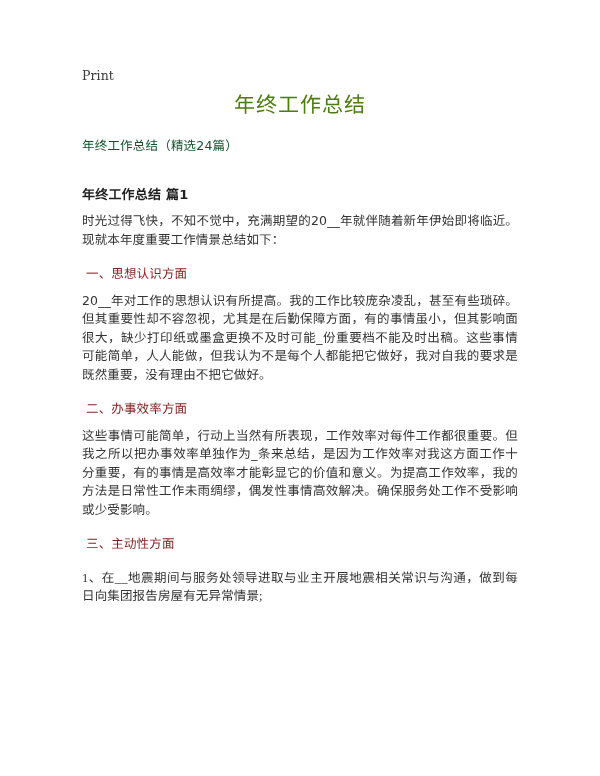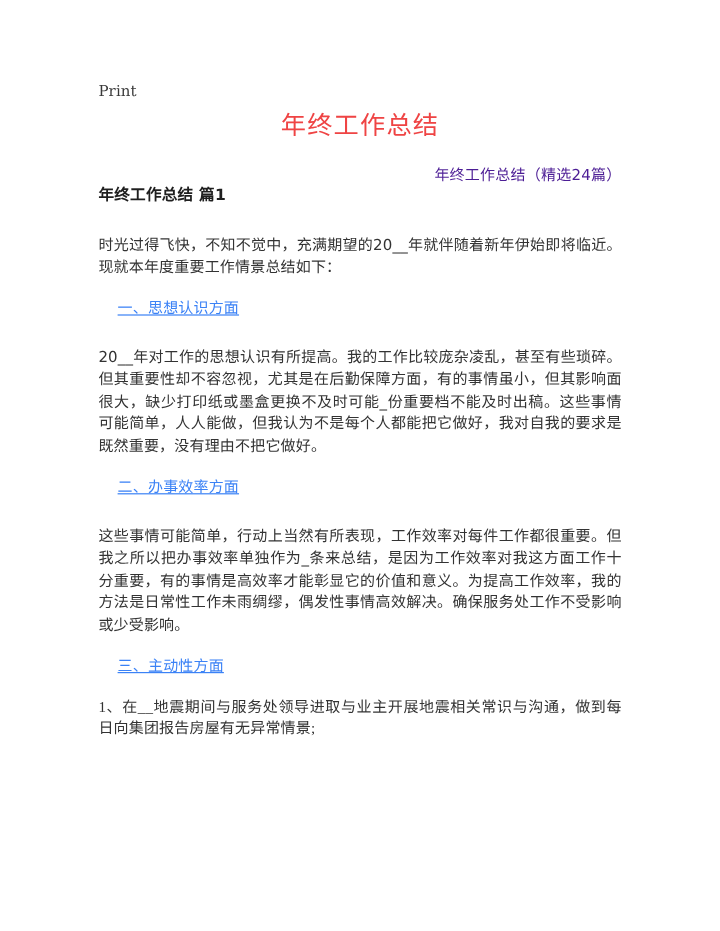--- a/index.html
+++ b/index.html
@@ -45,61 +45,59 @@
     width: 436px;
   }
 
   .doc-title {
     margin: 0;
     padding: 0 0 0 0;
     text-align: center;
     font-size: 21px;
     line-height: 30px;
     font-weight: 500;
-    color: #ef4444;
+    color: #4d7c0f;
     letter-spacing: 1px;
   }
 
   .subtitle {
     margin: 17px 0 0 0;
     font-size: 12.5px;
     line-height: 18px;
-    color: #4c1d95;
+    color: #14532d;
     font-weight: normal;
     letter-spacing: 0.2px;
-    text-align: right;
   }
 
   .section-title {
-    margin: 0 0 0 0;
+    margin: 31px 0 0 0;
     font-size: 13px;
     line-height: 18px;
     font-weight: bold;
     color: #1f1f1f;
     letter-spacing: 0.2px;
   }
 
   p.para {
-    margin: 22px 0 0 0;
+    margin: 8px 0 0 0;
     font-size: 12.5px;
     line-height: 18.5px;
     color: #333333;
     text-align: justify;
     text-justify: inter-ideograph;
     letter-spacing: 0.15px;
     word-break: break-all;
   }
 
   p.heading-num {
-    margin: 16px 0 0 16px;
+    margin: 16px 0 0 4px;
     font-size: 12.5px;
     line-height: 18.5px;
-    color: #3b82f6;
+    color: #7f1d1d;
     letter-spacing: 0.15px;
-    text-decoration: underline;
   }
 
   p.list-item {
     margin: 15px 0 0 0;
     font-size: 12.5px;
     line-height: 18.5px;
     color: #333333;
     text-align: justify;
     text-justify: inter-ideograph;
     letter-spacing: 0.15px;

